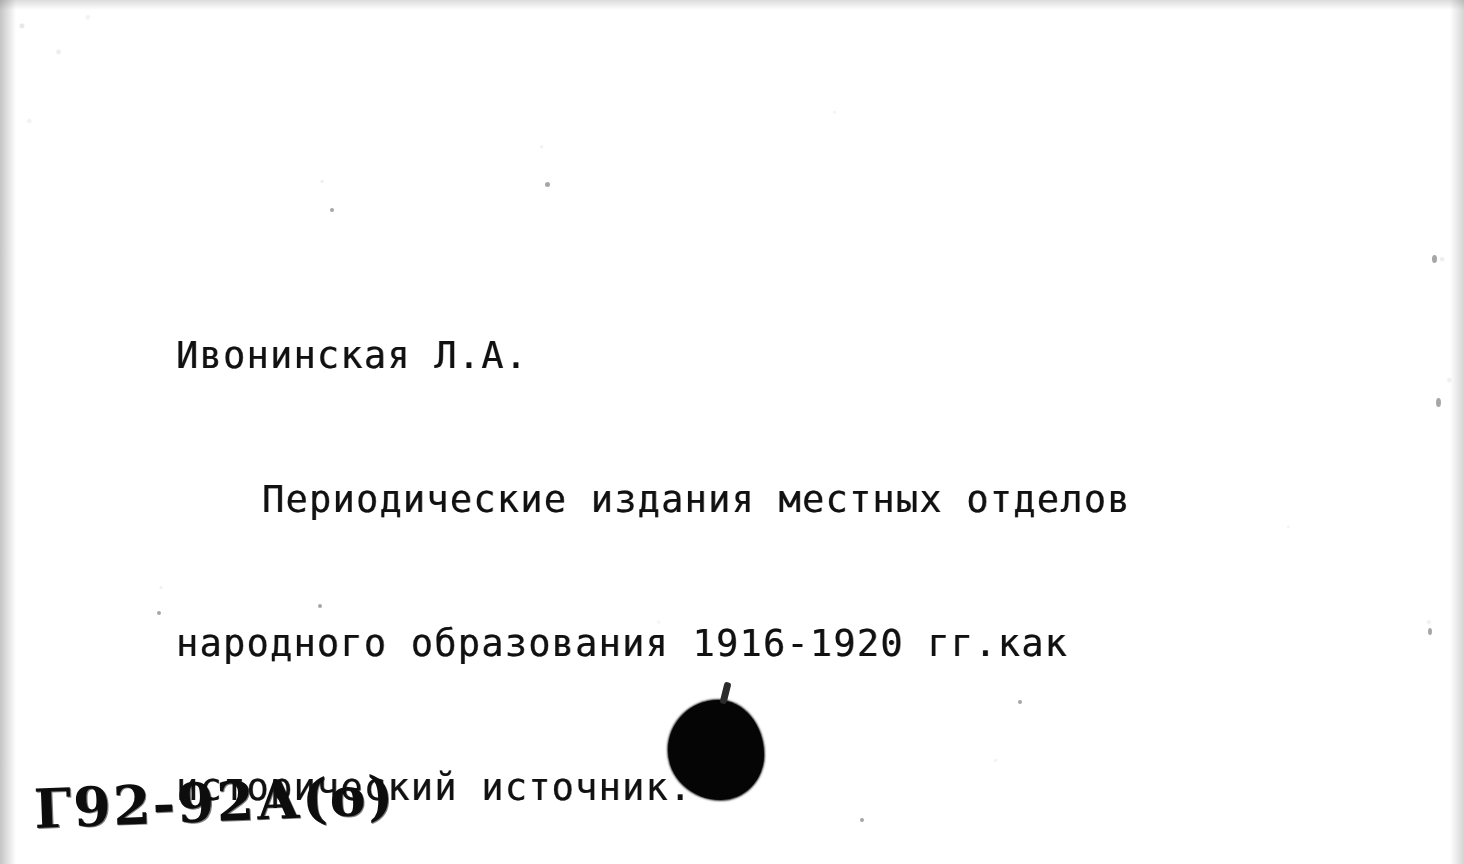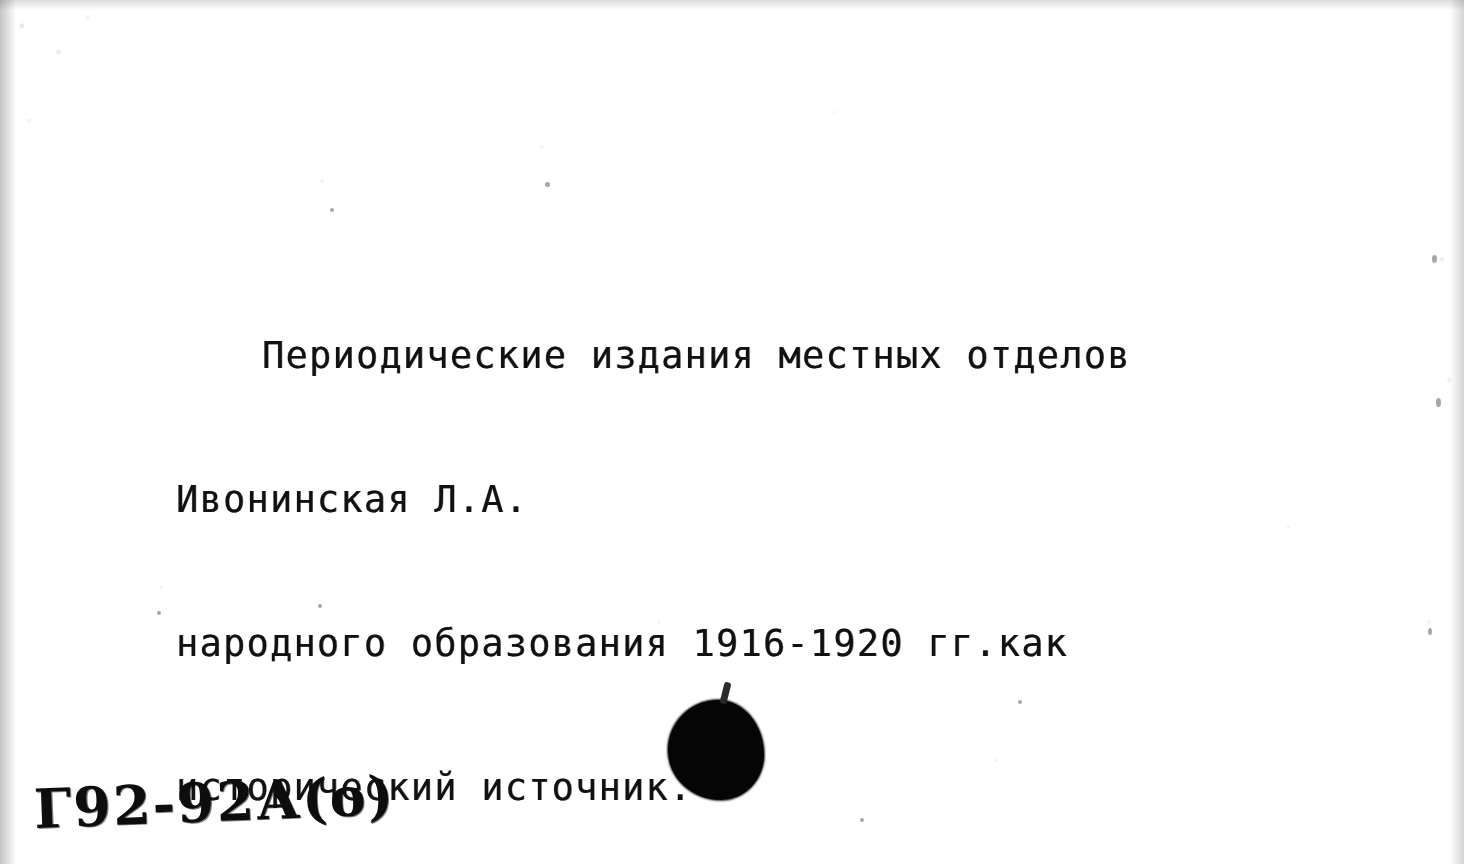--- a/index.html
+++ b/index.html
@@ -147,22 +147,22 @@
   <div class="speck" style="left:545px;top:182px;width:5px;height:5px;"></div>
   <div class="speck" style="left:157px;top:611px;width:4px;height:4px;"></div>
   <div class="speck" style="left:318px;top:604px;width:4px;height:4px;"></div>
   <div class="speck" style="left:1018px;top:700px;width:4px;height:4px;"></div>
   <div class="speck" style="left:860px;top:818px;width:4px;height:4px;"></div>
   <div class="speck" style="left:1432px;top:255px;width:5px;height:8px;"></div>
   <div class="speck" style="left:1436px;top:398px;width:5px;height:9px;"></div>
   <div class="speck" style="left:1428px;top:628px;width:4px;height:7px;"></div>
 
   <div class="typed-block">
+    <span class="typed-line">Ивонинская Л.А.</span>
     <span class="typed-line indent">Периодические издания местных отделов</span>
-    <span class="typed-line">Ивонинская Л.А.</span>
     <span class="typed-line">народного образования 1916-1920 гг.как</span>
     <span class="typed-line">исторический источник.</span>
     
     
   </div>
 
   <div class="ink-blot"></div>
 
   <div class="shelfmark">Г92-92А(о)</div>
 </div>

